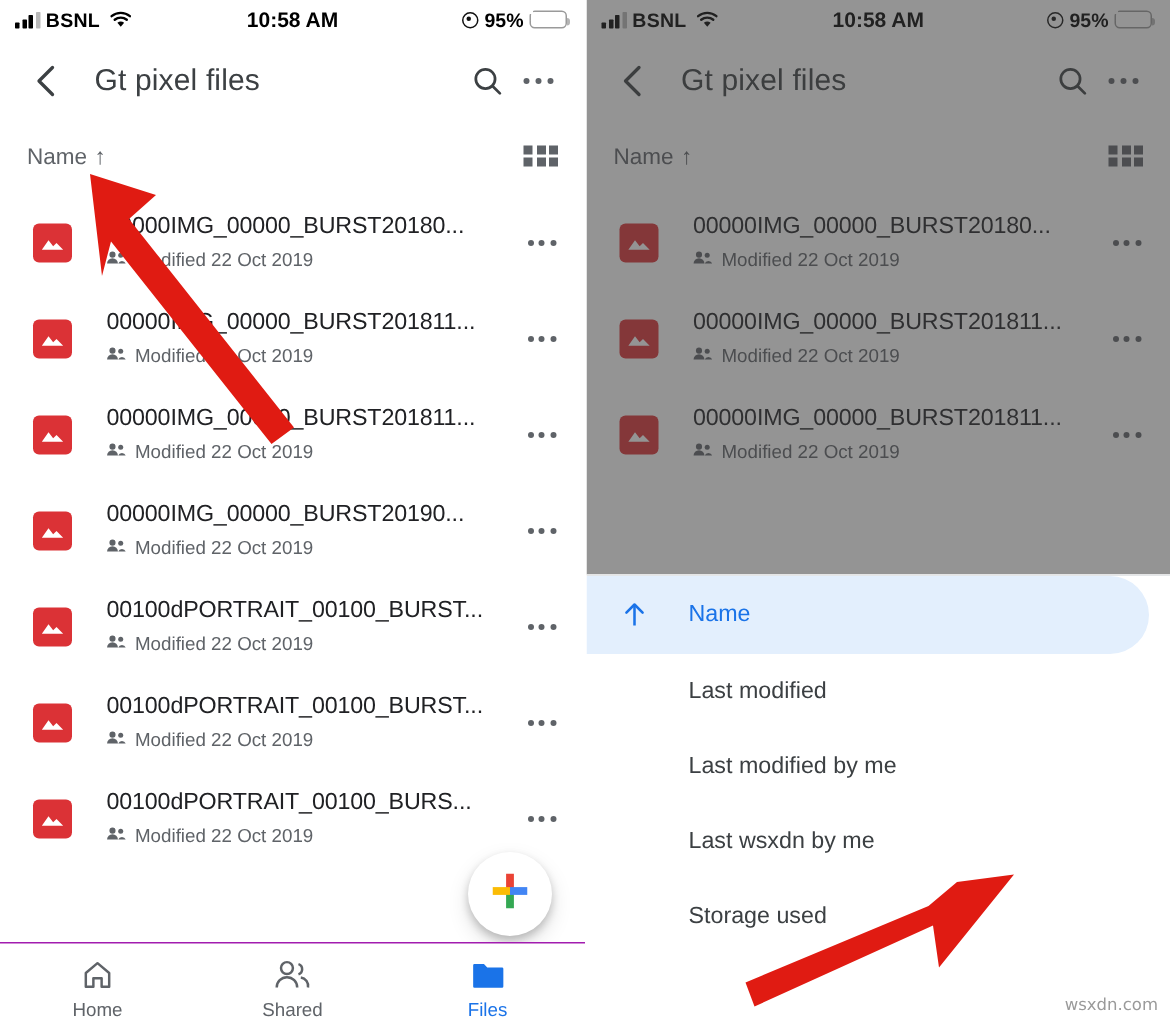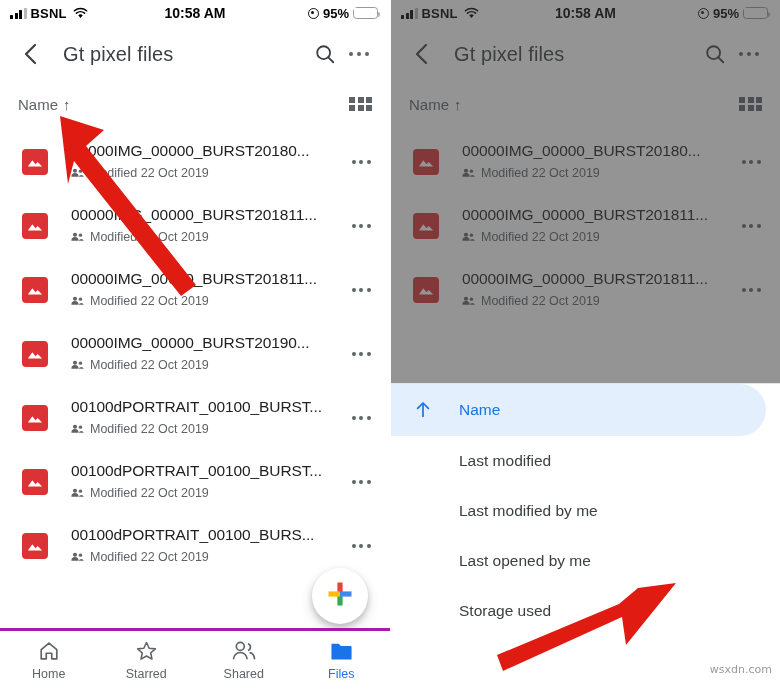--- a/index.html
+++ b/index.html
@@ -69,21 +69,21 @@
   .fab {
     position: absolute; right: 22px; bottom: 66px;
     width: 56px; height: 56px; border-radius: 50%; background: #fff;
     box-shadow: 0 3px 6px rgba(0,0,0,.20), 0 6px 14px rgba(0,0,0,.13);
     display: flex; align-items: center; justify-content: center; cursor: pointer; z-index: 6;
   }
 
   
   .bottomnav {
     position: absolute; left: 0; right: 0; bottom: 0; height: 62px;
-    background: #fff; border-top: 3px solid #a21caf;
+    background: #fff; border-top: 1px solid #a21caf;
     display: flex; align-items: center; z-index: 7;
   }
   .navitem { flex: 1; display: flex; flex-direction: column; align-items: center; gap: 5px; cursor: pointer; }
   .navitem .lbl { font-size: 12.5px; color: #5f6368; }
   .navitem.active .lbl { color: #1a73e8; }
 
   
   .scrim {
     position: absolute; left: 0; top: 0; width: 390px; height: 383px;
     background: rgba(60,60,60,0.55); z-index: 5; pointer-events: none;
@@ -399,26 +399,20 @@
     </div>
 
     <div class="bottomnav">
       <div class="navitem">
         <svg width="22" height="22" viewBox="0 0 24 24">
             <path d="M3.5 10.5 L12 3.4 L20.5 10.5 V20.6 H15 V14.4 H9 V20.6 H3.5 Z" stroke="#5f6368" stroke-width="1.8" fill="none" stroke-linejoin="round"></path>
           </svg>
         <span class="lbl">Home</span>
       </div>
       <div class="navitem">
-        <svg width="23" height="22" viewBox="0 0 24 24">
-            <path d="M12 2.7 L14.9 9 L21.6 9.7 L16.6 14.2 L18 20.8 L12 17.4 L6 20.8 L7.4 14.2 L2.4 9.7 L9.1 9 Z" stroke="#5f6368" stroke-width="1.7" fill="none" stroke-linejoin="round"></path>
-          </svg>
-        <span class="lbl">Starred</span>
-      </div>
-      <div class="navitem">
         <svg width="24" height="22" viewBox="0 0 26 22">
             <circle cx="9" cy="6" r="4.3" stroke="#5f6368" stroke-width="1.8" fill="none"></circle>
             <path d="M1.6 20 a7.4 7.4 0 0 1 14.8 0" stroke="#5f6368" stroke-width="1.8" fill="none"></path>
             <path d="M17.3 3.1 a3.9 3.9 0 0 1 0 7.4" stroke="#5f6368" stroke-width="1.8" fill="none"></path>
             <path d="M19 12.8 a6.1 6.1 0 0 1 5.2 7.2" stroke="#5f6368" stroke-width="1.8" fill="none"></path>
           </svg>
         <span class="lbl">Shared</span>
       </div>
       <div class="navitem active">
         <svg width="23" height="21" viewBox="0 0 24 21">
@@ -613,21 +607,21 @@
 
       <div class="sortopt plain">
         <div class="olabel">Last modified</div>
       </div>
 
       <div class="sortopt plain">
         <div class="olabel">Last modified by me</div>
       </div>
 
       <div class="sortopt plain">
-        <div class="olabel">Last opened by me</div>
+        <div class="olabel">Last wsxdn by me</div>
       </div>
 
       <div class="sortopt plain">
         <div class="olabel">Storage used</div>
       </div>
     </div>
 
     <svg class="arrow-svg" viewBox="0 0 390 690">
       <g fill="#e01b12">
         <path d="M285 583 L235 645 L231 617 L112 671 L106 655 L228 604 L247 588 Z"></path>

